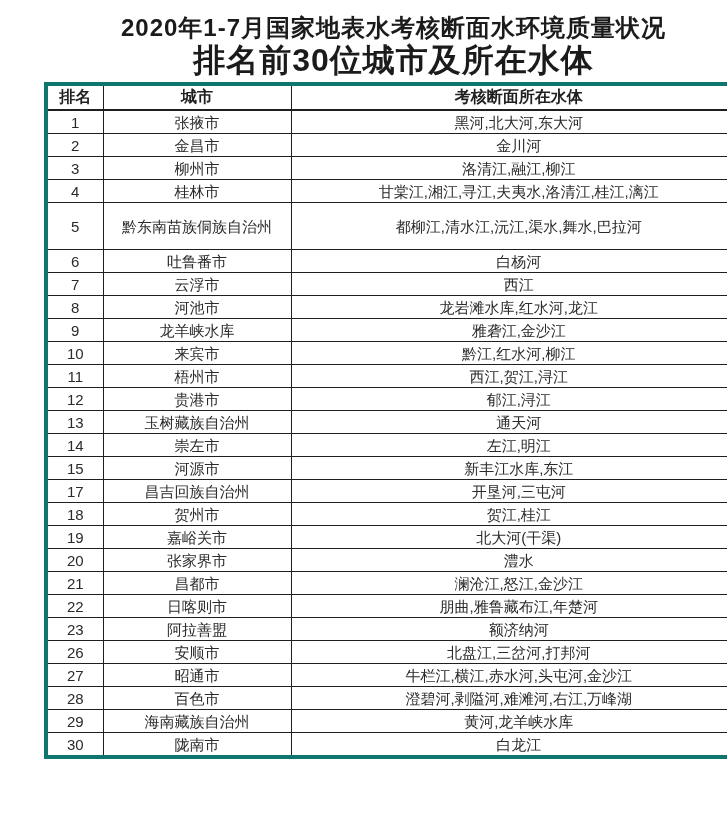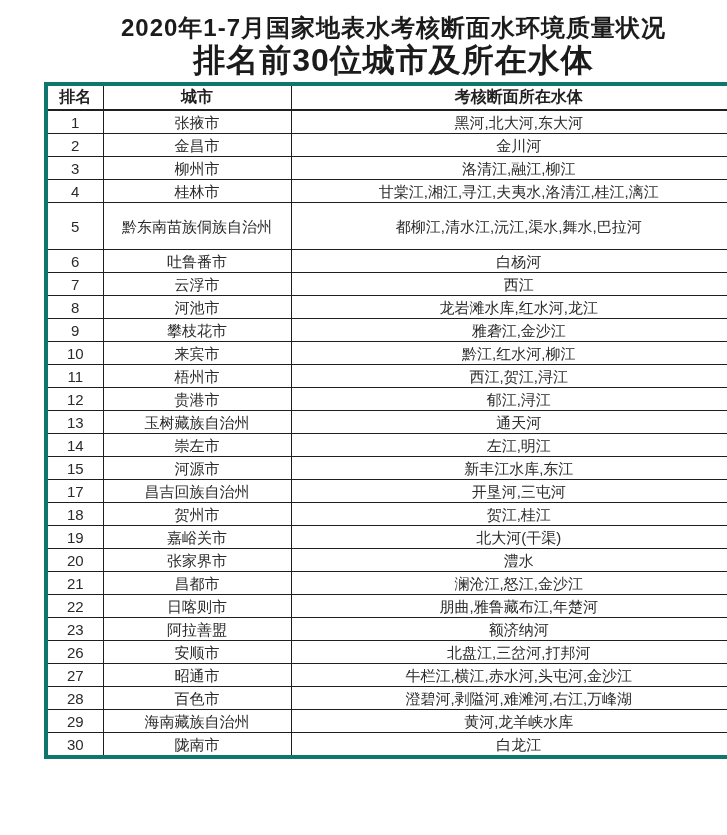--- a/index.html
+++ b/index.html
@@ -130,21 +130,21 @@
           <td>云浮市</td>
           <td>西江</td>
         </tr>
         <tr>
           <td>8</td>
           <td>河池市</td>
           <td>龙岩滩水库,红水河,龙江</td>
         </tr>
         <tr>
           <td>9</td>
-          <td>攀枝花市</td>
+          <td>龙羊峡水库</td>
           <td>雅砻江,金沙江</td>
         </tr>
         <tr>
           <td>10</td>
           <td>来宾市</td>
           <td>黔江,红水河,柳江</td>
         </tr>
         <tr>
           <td>11</td>
           <td>梧州市</td>

